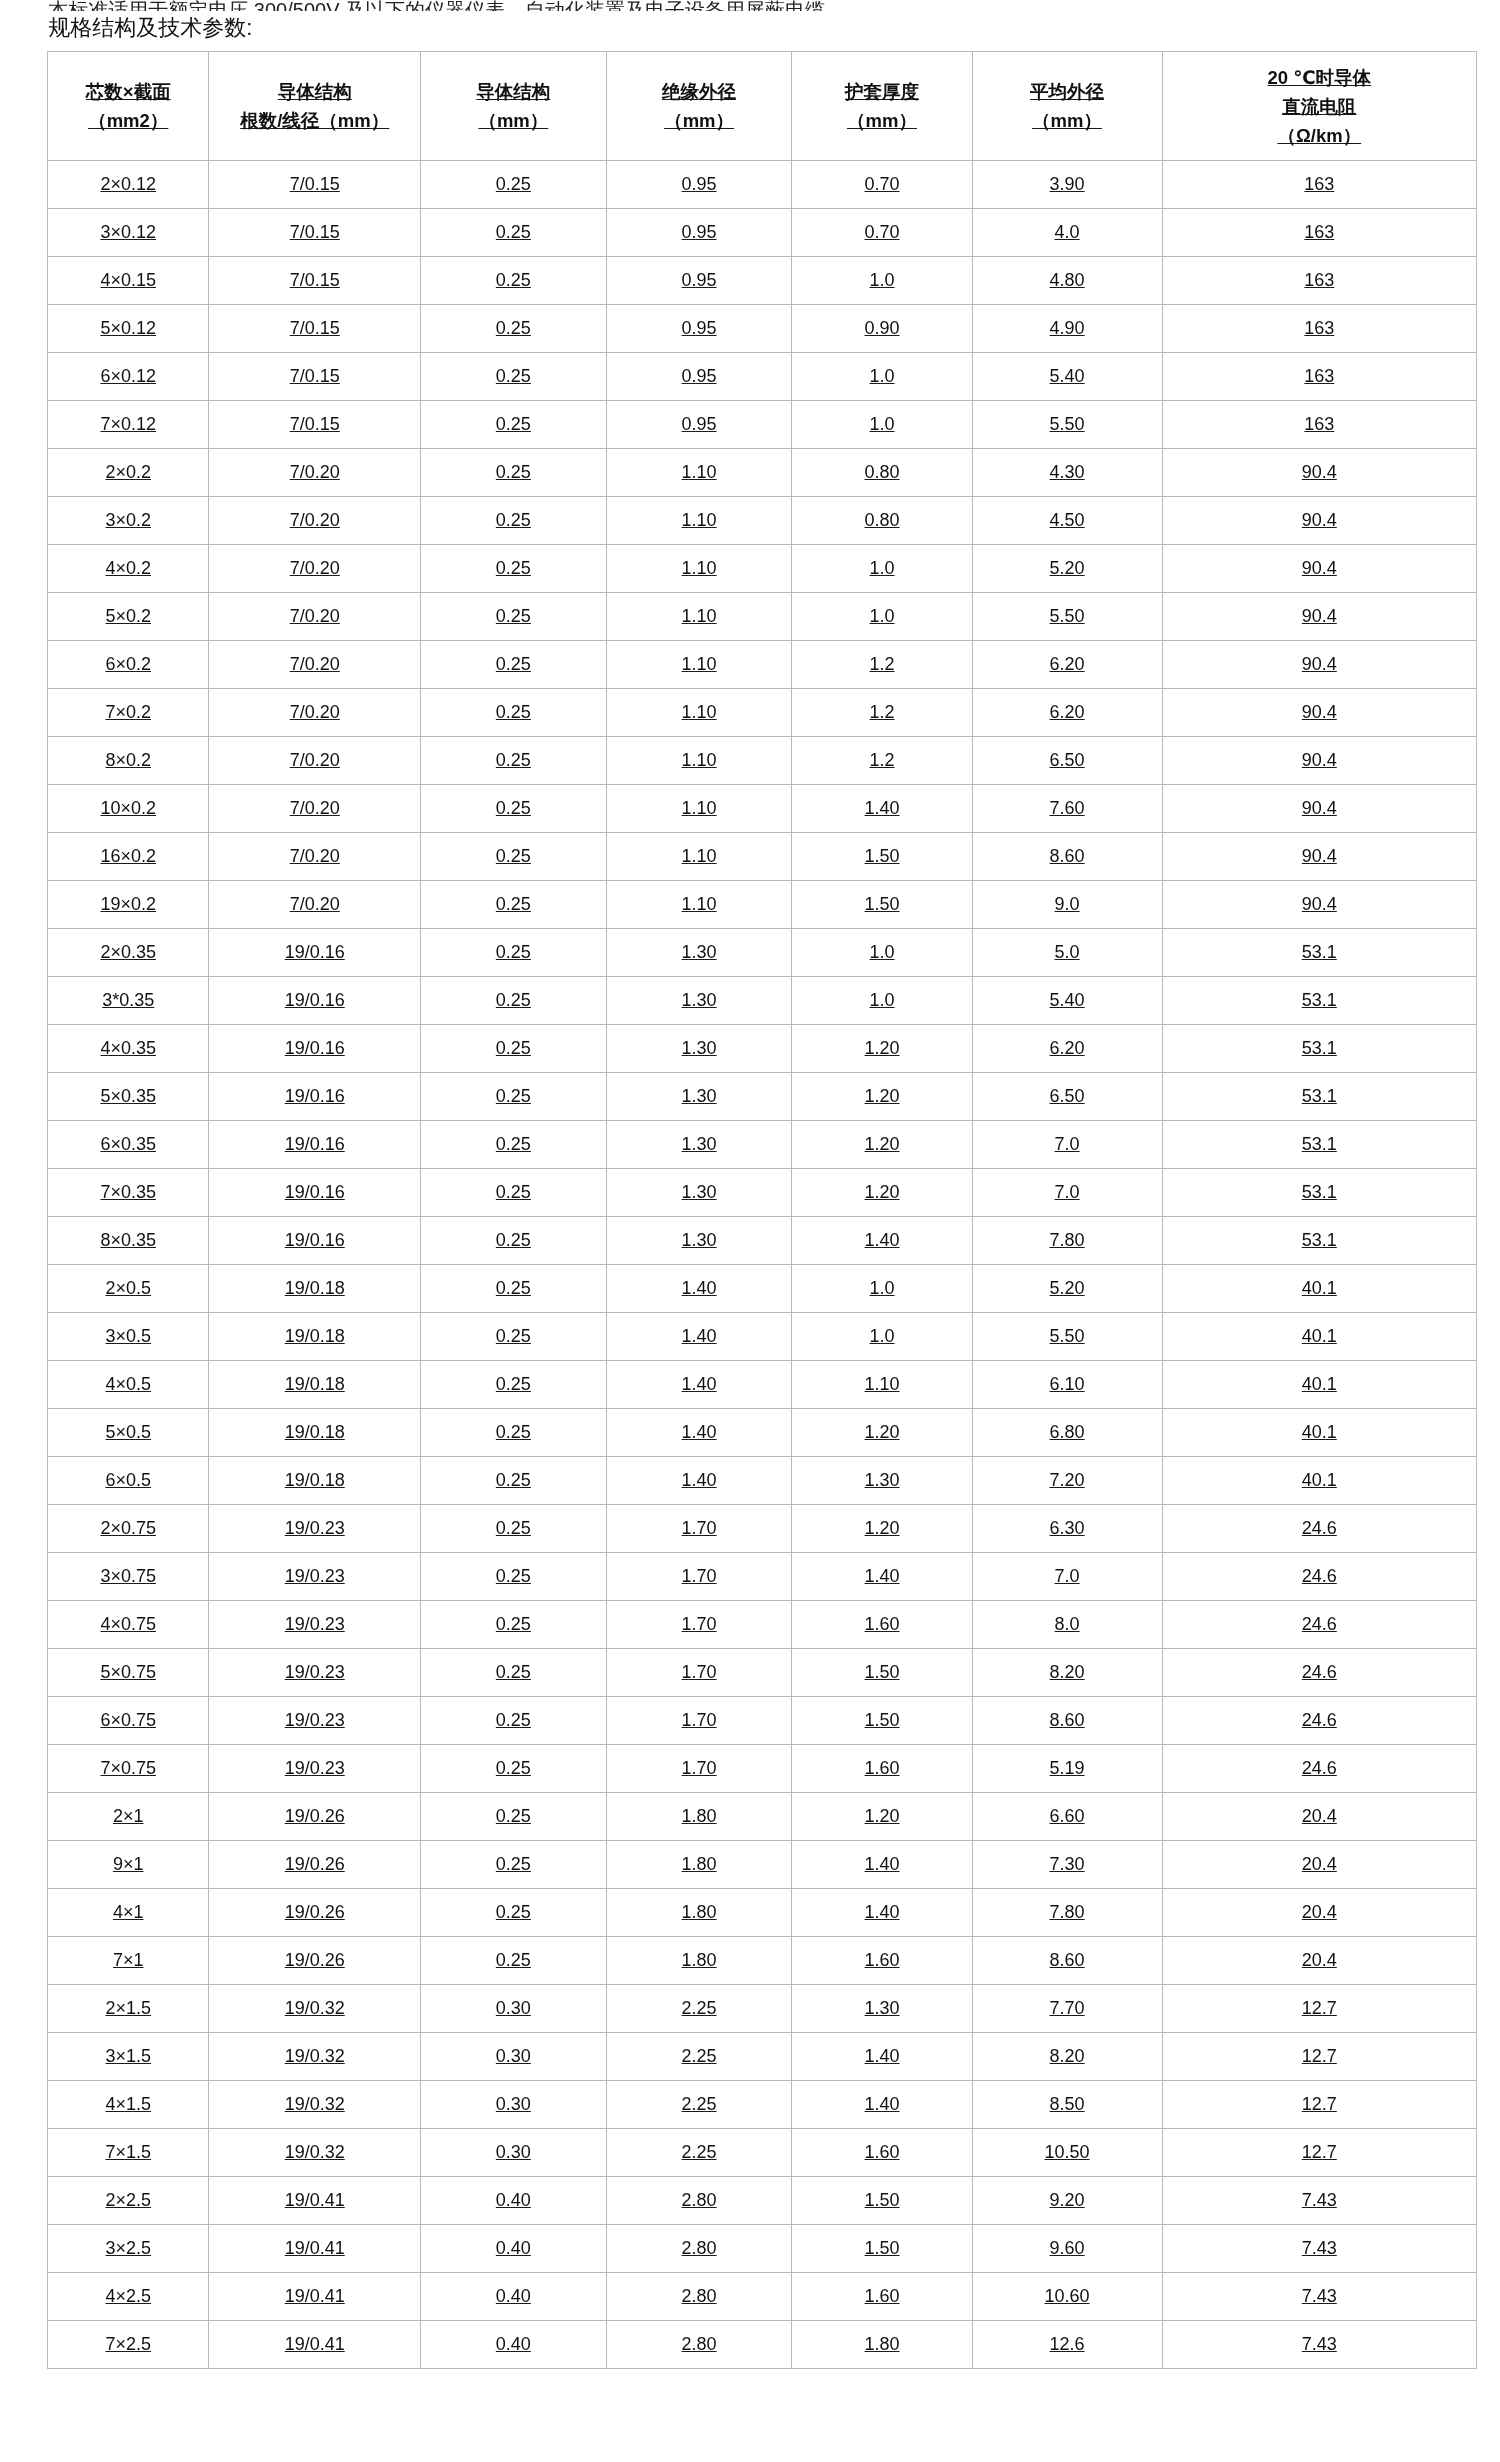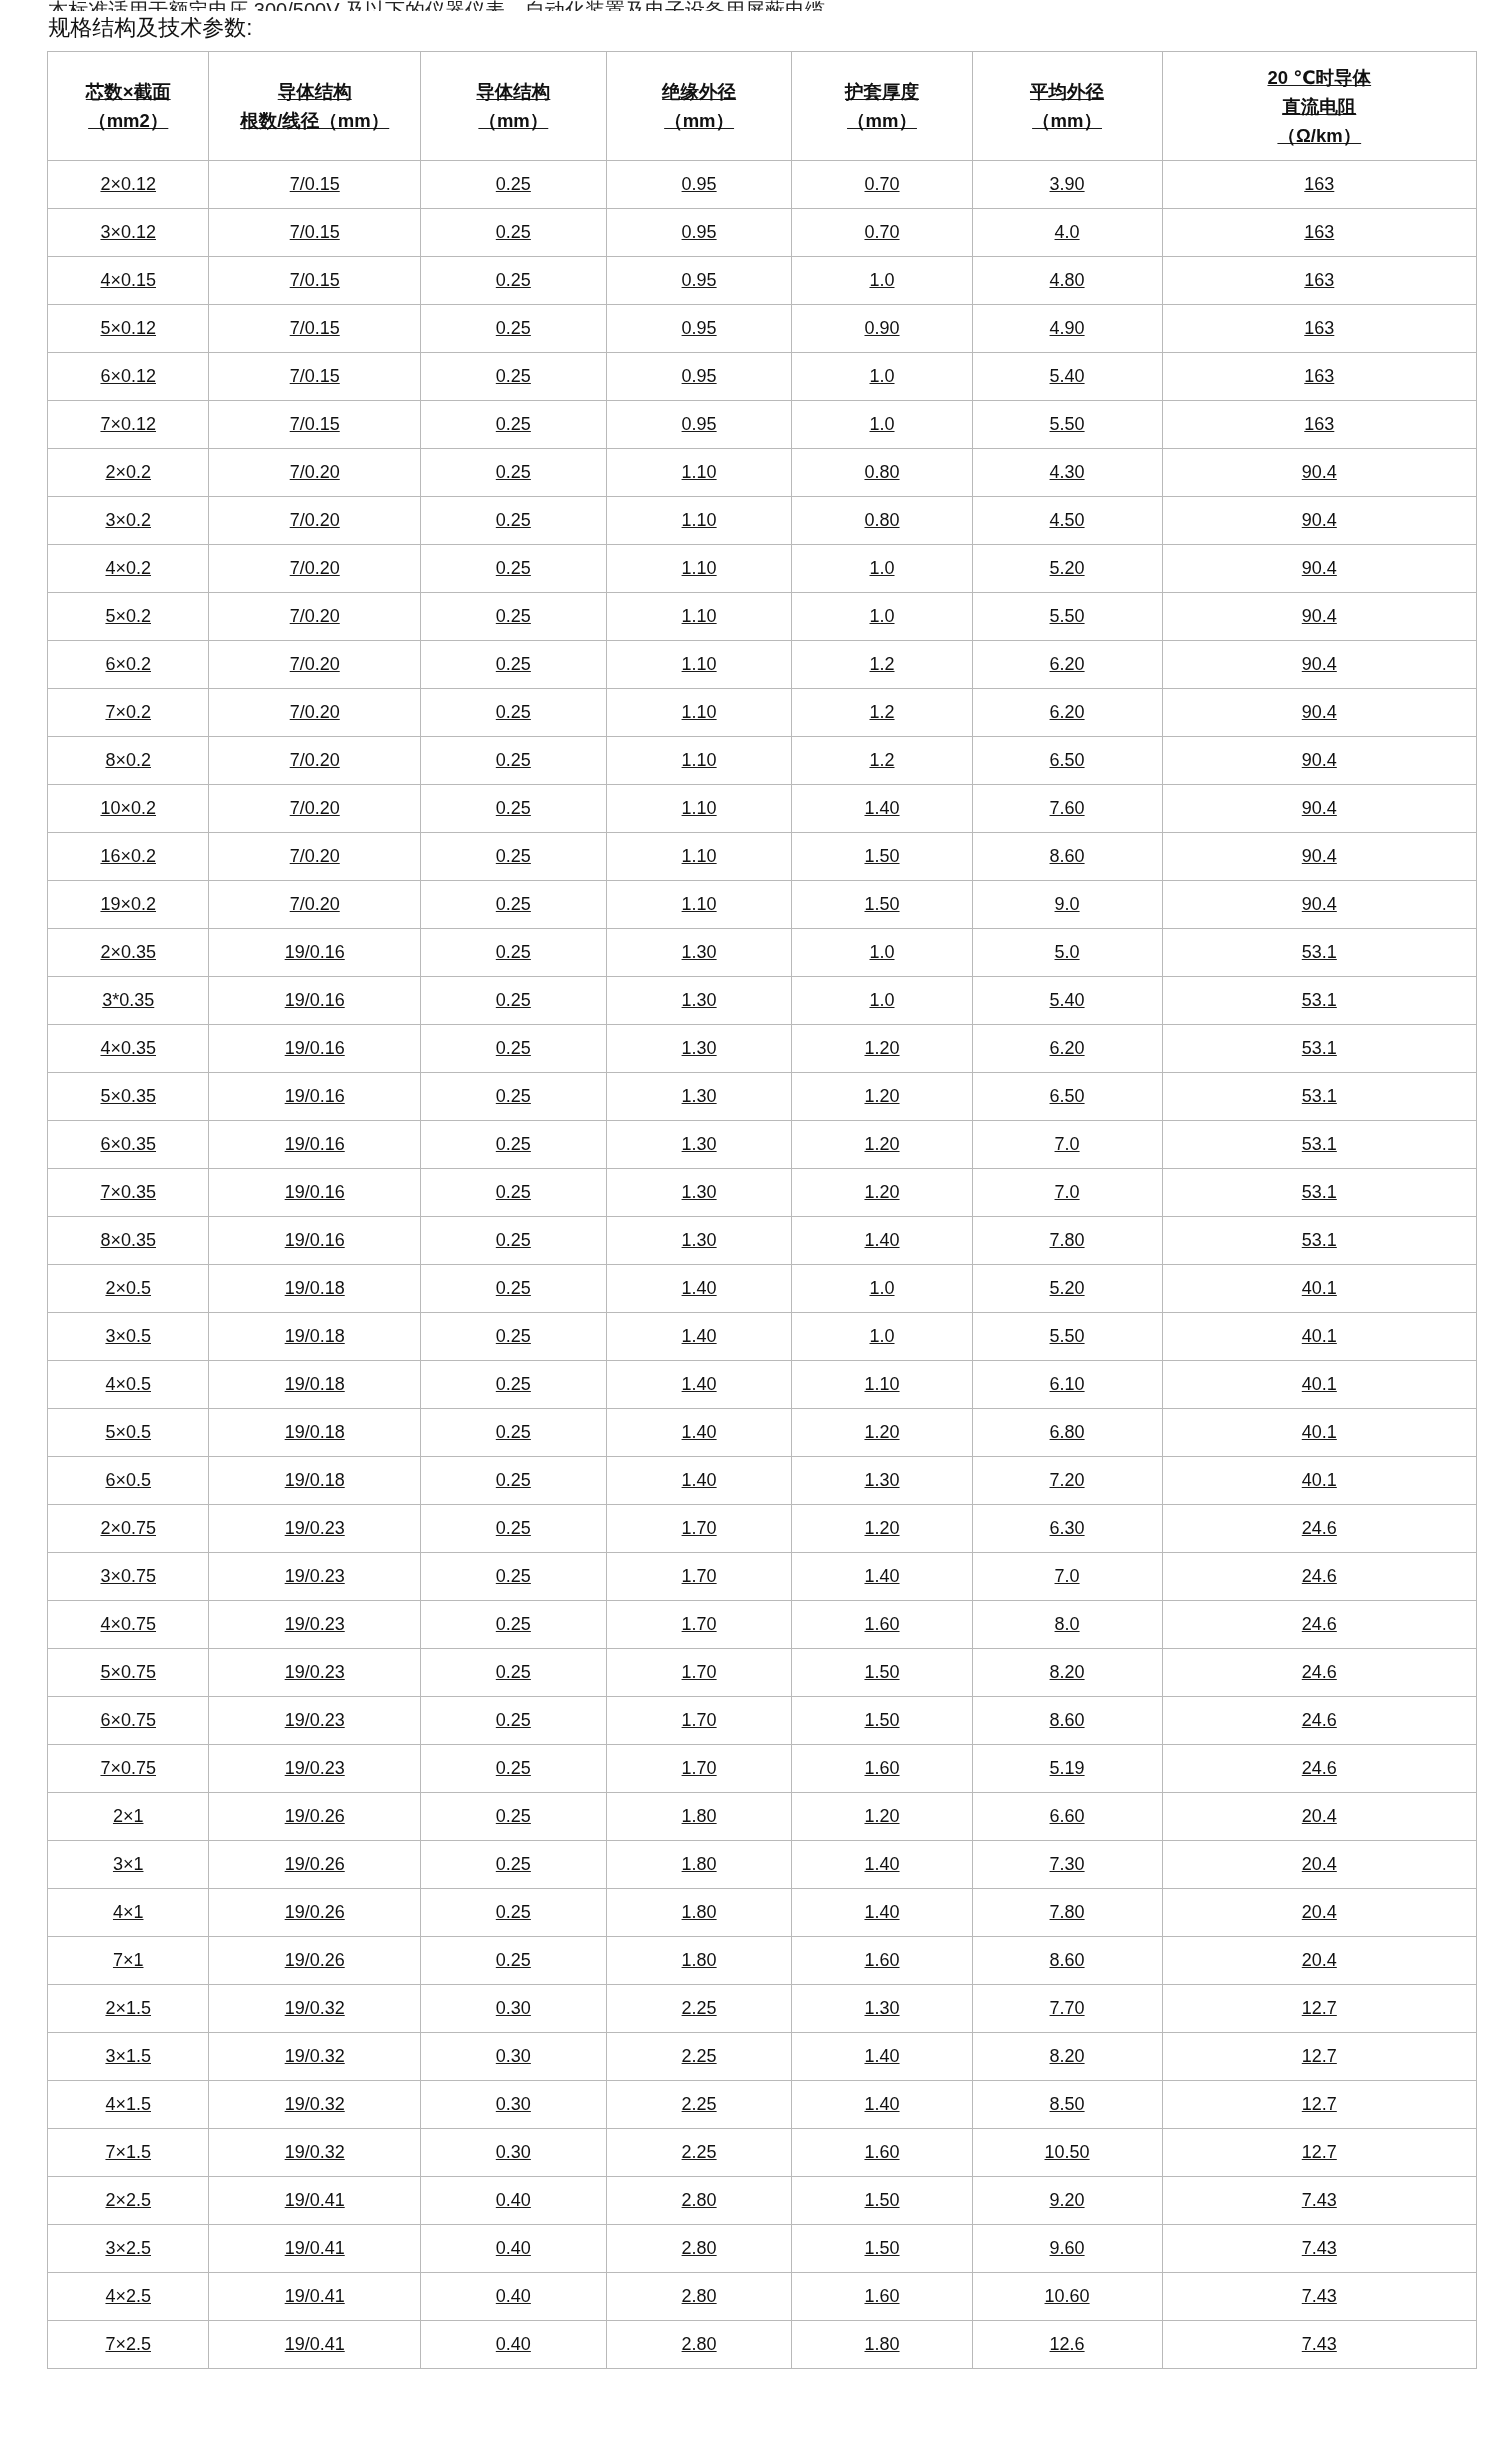--- a/index.html
+++ b/index.html
@@ -428,21 +428,21 @@
         <tr>
           <td>2×1</td>
           <td>19/0.26</td>
           <td>0.25</td>
           <td>1.80</td>
           <td>1.20</td>
           <td>6.60</td>
           <td>20.4</td>
         </tr>
         <tr>
-          <td>3×1</td>
+          <td>9×1</td>
           <td>19/0.26</td>
           <td>0.25</td>
           <td>1.80</td>
           <td>1.40</td>
           <td>7.30</td>
           <td>20.4</td>
         </tr>
         <tr>
           <td>4×1</td>
           <td>19/0.26</td>

